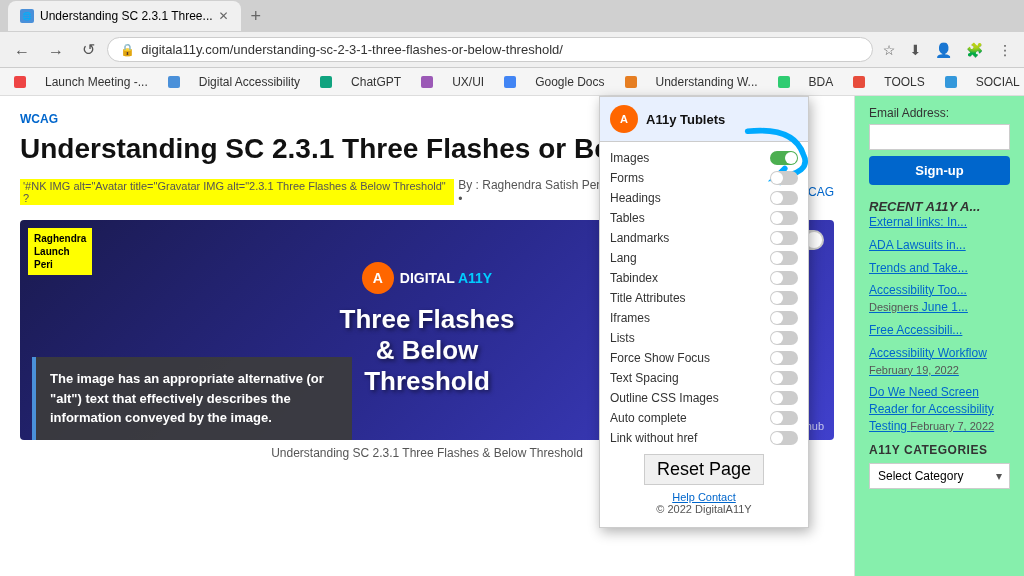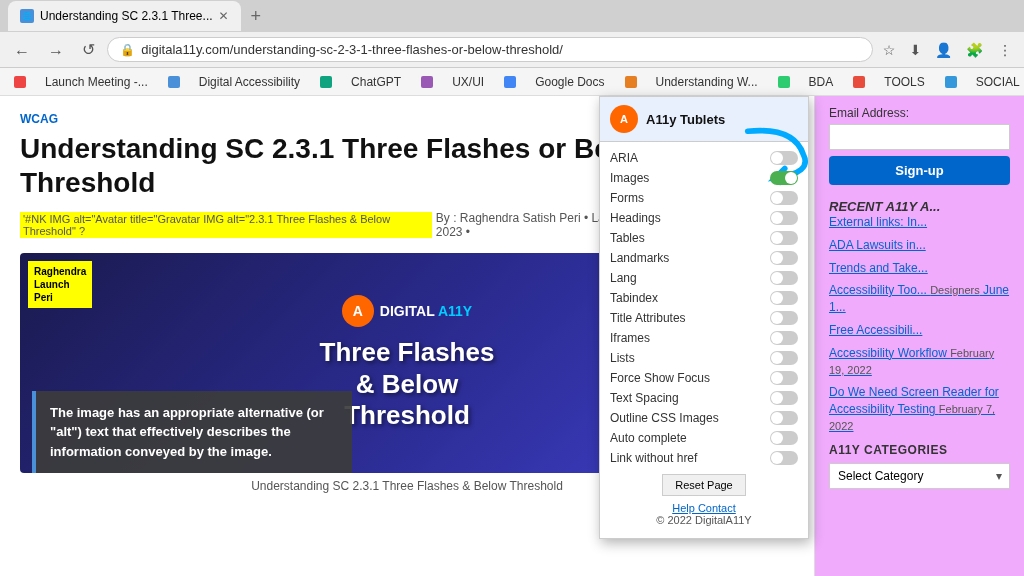--- a/index.html
+++ b/index.html
@@ -308,22 +308,22 @@
 
     .image-caption-bottom {
       text-align: center;
       font-size: 12px;
       color: #555;
       margin-top: 6px;
     }
 
     
     .sidebar {
-      width: 210px;
-      background: #f0abfc;
+      width: 170px;
+      background: #86efac;
       border-left: 1px solid #ddd;
       overflow: hidden;
       font-size: 13px;
       padding: 10px 14px;
     }
 
     .sidebar-email-label {
       font-size: 12px;
       color: #333;
       margin-bottom: 4px;
@@ -503,21 +503,21 @@
     }
 
     .toggle-mini.on::after {
       left: 15px;
     }
 
     .popup-reset-btn {
       background: #f0f0f0;
       border: 1px solid #ccc;
       padding: 4px 12px;
-      font-size: 11px;
+      font-size: 18px;
       cursor: pointer;
       display: block;
       margin: 6px auto;
     }
 
     .popup-footer {
       text-align: center;
       font-size: 11px;
       color: #555;
       padding-bottom: 6px;
@@ -680,24 +680,20 @@
       <div class="popup-title">A11y Tublets</div>
 
       <svg class="popup-arrow" viewBox="0 0 80 70" style="position:absolute;top:25px;right:-5px;width:75px;height:65px;overflow:visible;">
         <path d="M10,10 Q60,5 70,35 Q80,55 40,60 L50,50 M40,60 L45,65" stroke="#00aaff" stroke-width="6" fill="none" stroke-linecap="round"></path>
         <polygon points="50,50 40,60 55,62" fill="#00aaff"></polygon>
       </svg>
     </div>
 
     <div class="popup-body">
       <div class="popup-item">
-        <span class="popup-item-label">ARIA</span>
-        <div class="toggle-mini"></div>
-      </div>
-      <div class="popup-item">
         <span class="popup-item-label">Images</span>
         <div class="toggle-mini on"></div>
       </div>
       <div class="popup-item">
         <span class="popup-item-label">Forms</span>
         <div class="toggle-mini"></div>
       </div>
       <div class="popup-item">
         <span class="popup-item-label">Headings</span>
         <div class="toggle-mini"></div>

